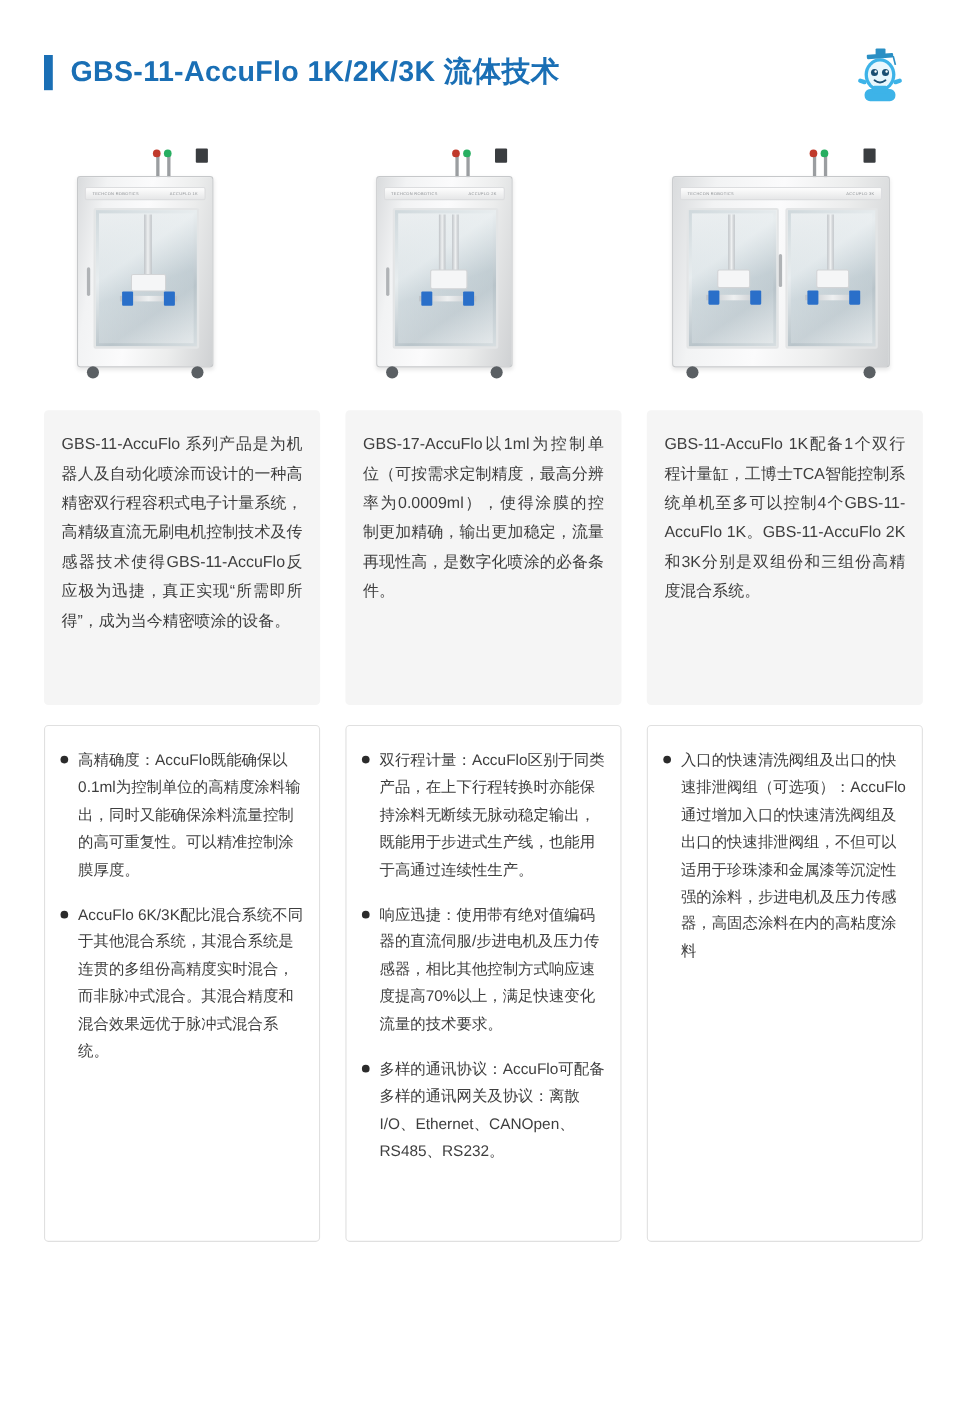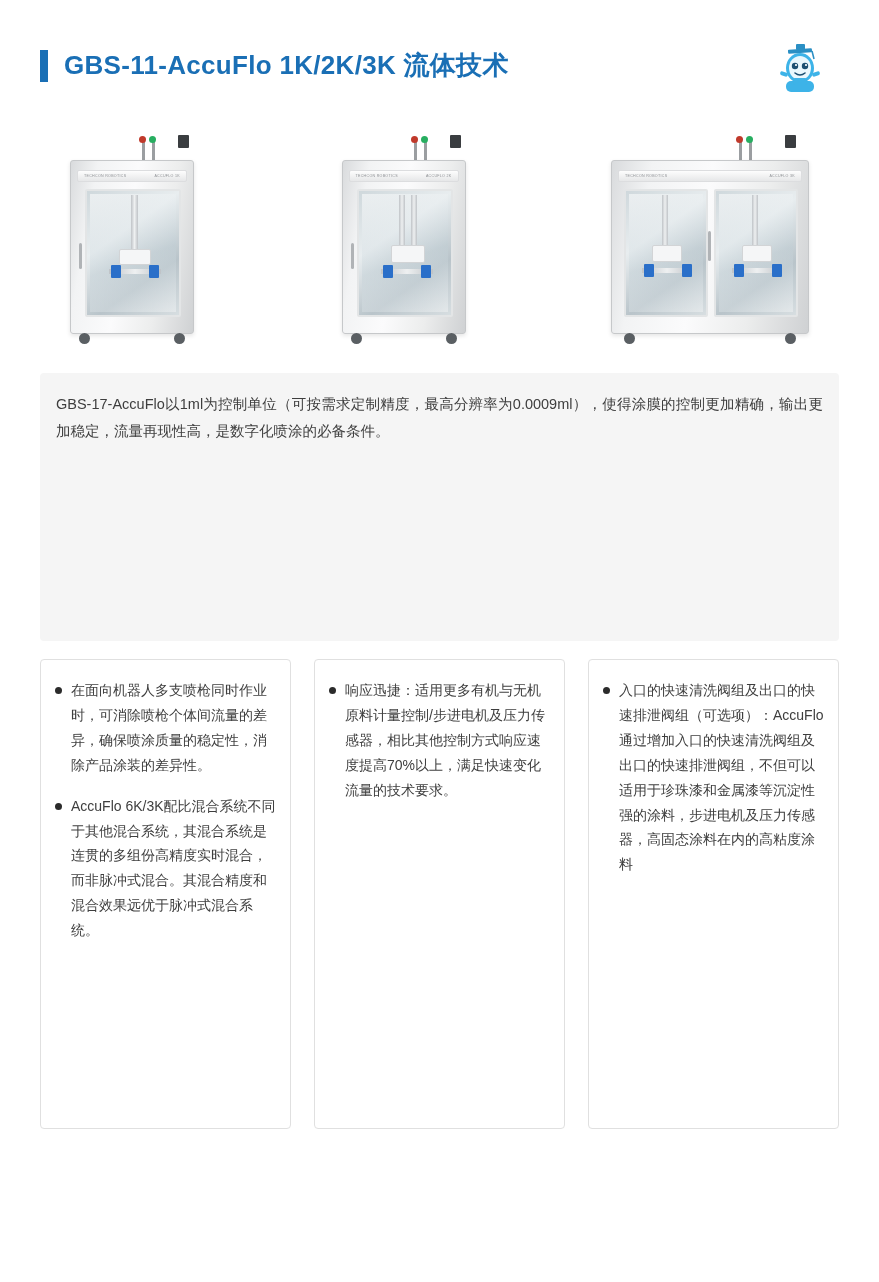--- a/index.html
+++ b/index.html
@@ -324,40 +324,50 @@
           <div class="m-leg" style="left:12px;"></div>
           <div class="m-leg" style="right:12px;"></div>
         </div>
       </div>
     </div>
 
   </div>
 
 
   <div class="cards-row">
+    <div class="desc-card">GBS-11-AccuFlo 系列产品是为机器人及自动化喷涂而设计的一种高精密双行程容积式电子计量系统，高精级直流无刷电机控制技术及传感器技术使得GBS-11-AccuFlo反应极为迅捷，真正实现“所需即所得”，成为当今精密喷涂的设备。</div>
     <div class="desc-card">GBS-17-AccuFlo以1ml为控制单位（可按需求定制精度，最高分辨率为0.0009ml），使得涂膜的控制更加精确，输出更加稳定，流量再现性高，是数字化喷涂的必备条件。</div>
+    <div class="desc-card">GBS-11-AccuFlo 1K配备1个双行程计量缸，工博士TCA智能控制系统单机至多可以控制4个GBS-11-AccuFlo 1K。GBS-11-AccuFlo 2K和3K分别是双组份和三组份高精度混合系统。</div>
   </div>
 
   <div class="bullets-row">
 
     <div class="bullet-card">
       <div class="bullet-item">
         <div class="bullet-dot"></div>
-        <div class="bullet-text">在面向机器人多支喷枪同时作业时，可消除喷枪个体间流量的差异，确保喷涂质量的稳定性，消除产品涂装的差异性。</div>
+        <div class="bullet-text">高精确度：AccuFlo既能确保以0.1ml为控制单位的高精度涂料输出，同时又能确保涂料流量控制的高可重复性。可以精准控制涂膜厚度。</div>
       </div>
       <div class="bullet-item">
         <div class="bullet-dot"></div>
         <div class="bullet-text">AccuFlo 6K/3K配比混合系统不同于其他混合系统，其混合系统是连贯的多组份高精度实时混合，而非脉冲式混合。其混合精度和混合效果远优于脉冲式混合系统。</div>
       </div>
     </div>
 
     <div class="bullet-card">
       <div class="bullet-item">
         <div class="bullet-dot"></div>
-        <div class="bullet-text">响应迅捷：适用更多有机与无机原料计量控制/步进电机及压力传感器，相比其他控制方式响应速度提高70%以上，满足快速变化流量的技术要求。</div>
+        <div class="bullet-text">双行程计量：AccuFlo区别于同类产品，在上下行程转换时亦能保持涂料无断续无脉动稳定输出，既能用于步进式生产线，也能用于高通过连续性生产。</div>
+      </div>
+      <div class="bullet-item">
+        <div class="bullet-dot"></div>
+        <div class="bullet-text">响应迅捷：使用带有绝对值编码器的直流伺服/步进电机及压力传感器，相比其他控制方式响应速度提高70%以上，满足快速变化流量的技术要求。</div>
+      </div>
+      <div class="bullet-item">
+        <div class="bullet-dot"></div>
+        <div class="bullet-text">多样的通讯协议：AccuFlo可配备多样的通讯网关及协议：离散I/O、Ethernet、CANOpen、RS485、RS232。</div>
       </div>
     </div>
 
     <div class="bullet-card">
       <div class="bullet-item">
         <div class="bullet-dot"></div>
         <div class="bullet-text">入口的快速清洗阀组及出口的快速排泄阀组（可选项）：AccuFlo通过增加入口的快速清洗阀组及出口的快速排泄阀组，不但可以适用于珍珠漆和金属漆等沉淀性强的涂料，步进电机及压力传感器，高固态涂料在内的高粘度涂料</div>
       </div>
     </div>
 

